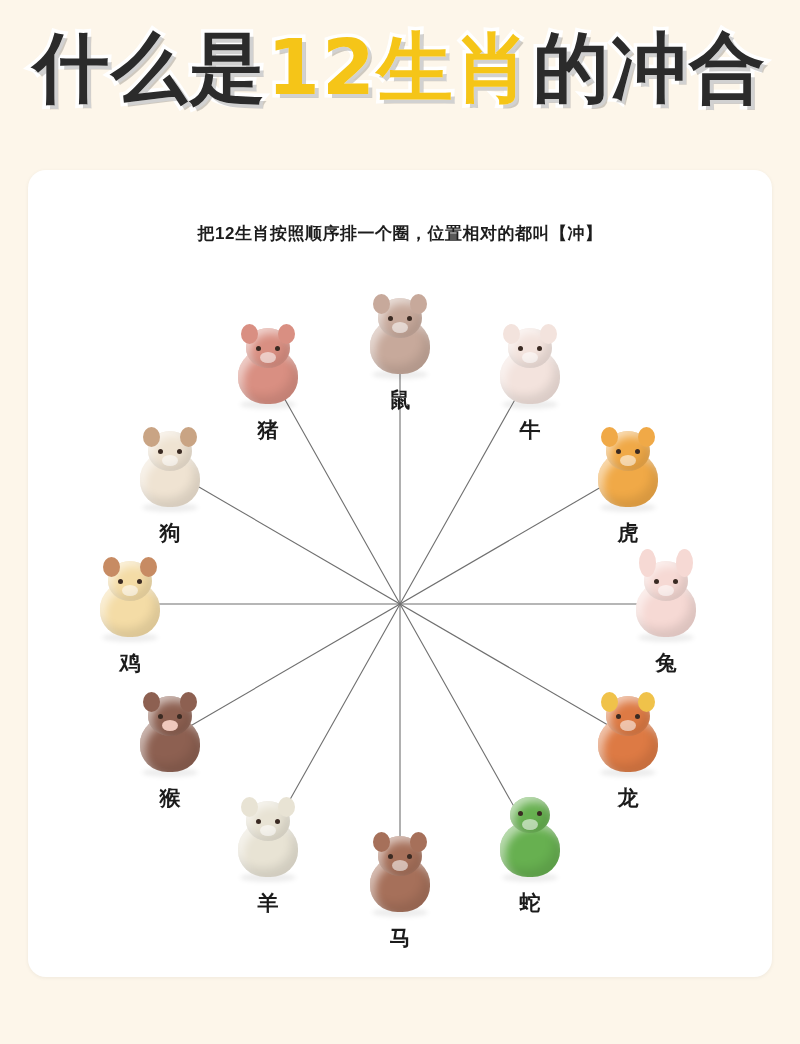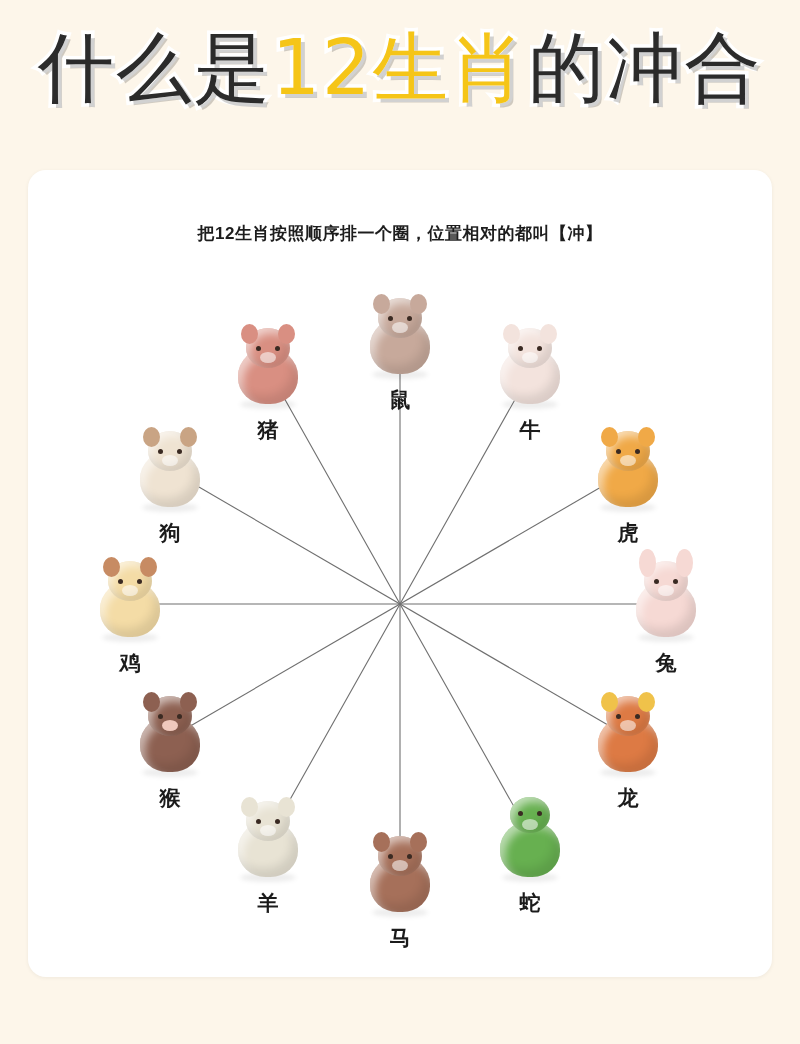--- a/index.html
+++ b/index.html
@@ -24,21 +24,21 @@
     height: 152px;
     background: #fdf6ea;
   }
   .title {
     position: absolute;
     left: 0;
     top: 24px;
     width: 800px;
     text-align: center;
     font-size: 76px;
-    font-weight: 400;
+    font-weight: 700;
     letter-spacing: 2px;
     line-height: 1.15;
     white-space: nowrap;
     font-family: "DejaVu Sans", "Liberation Sans", sans-serif;
   }
   .title .seg {
     color: #2b2b2b;
     -webkit-text-stroke: 7px #ffffff;
     paint-order: stroke fill;
     text-shadow:

